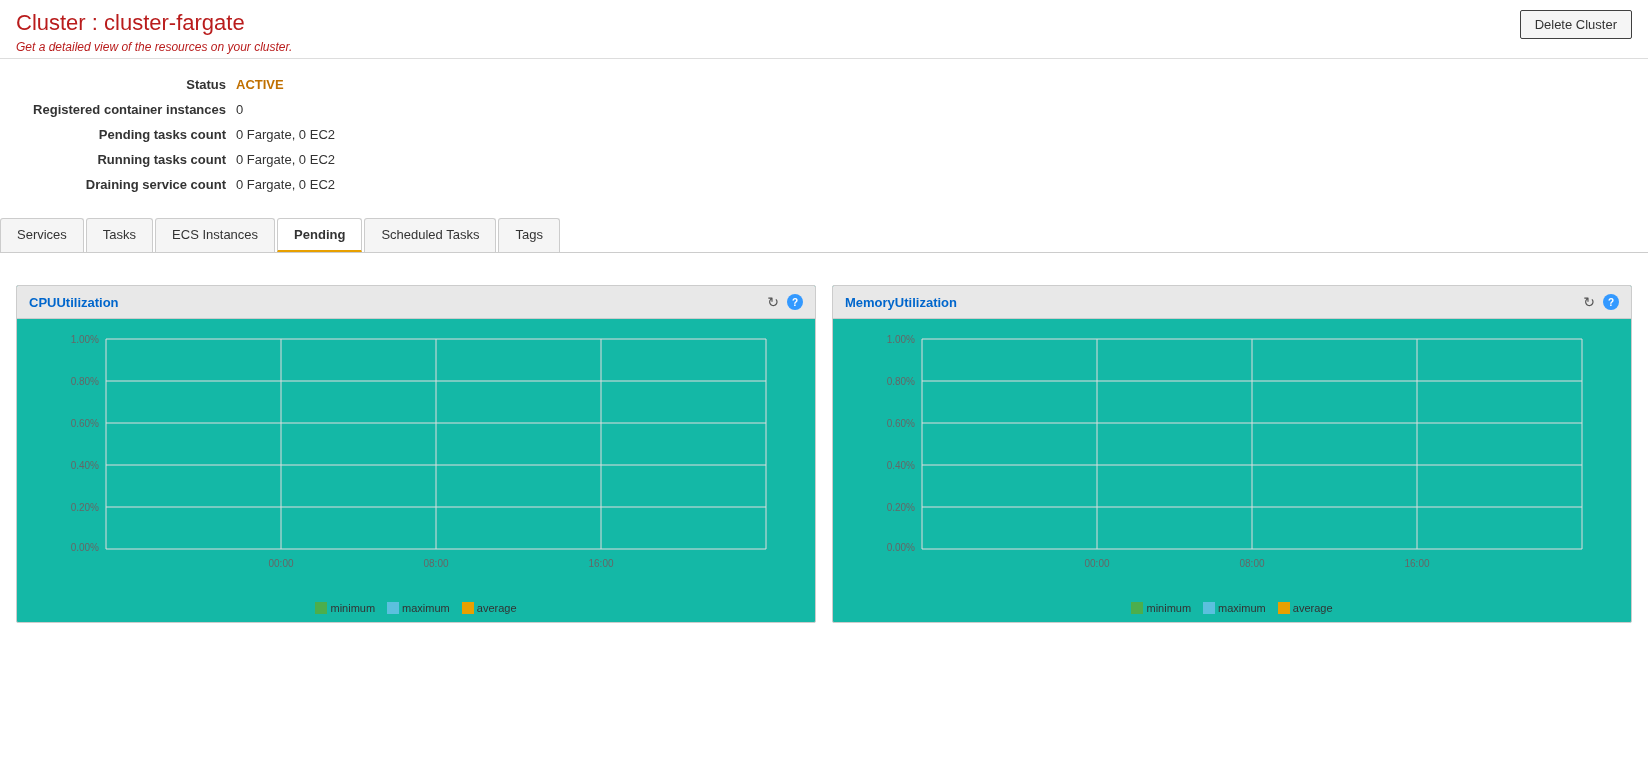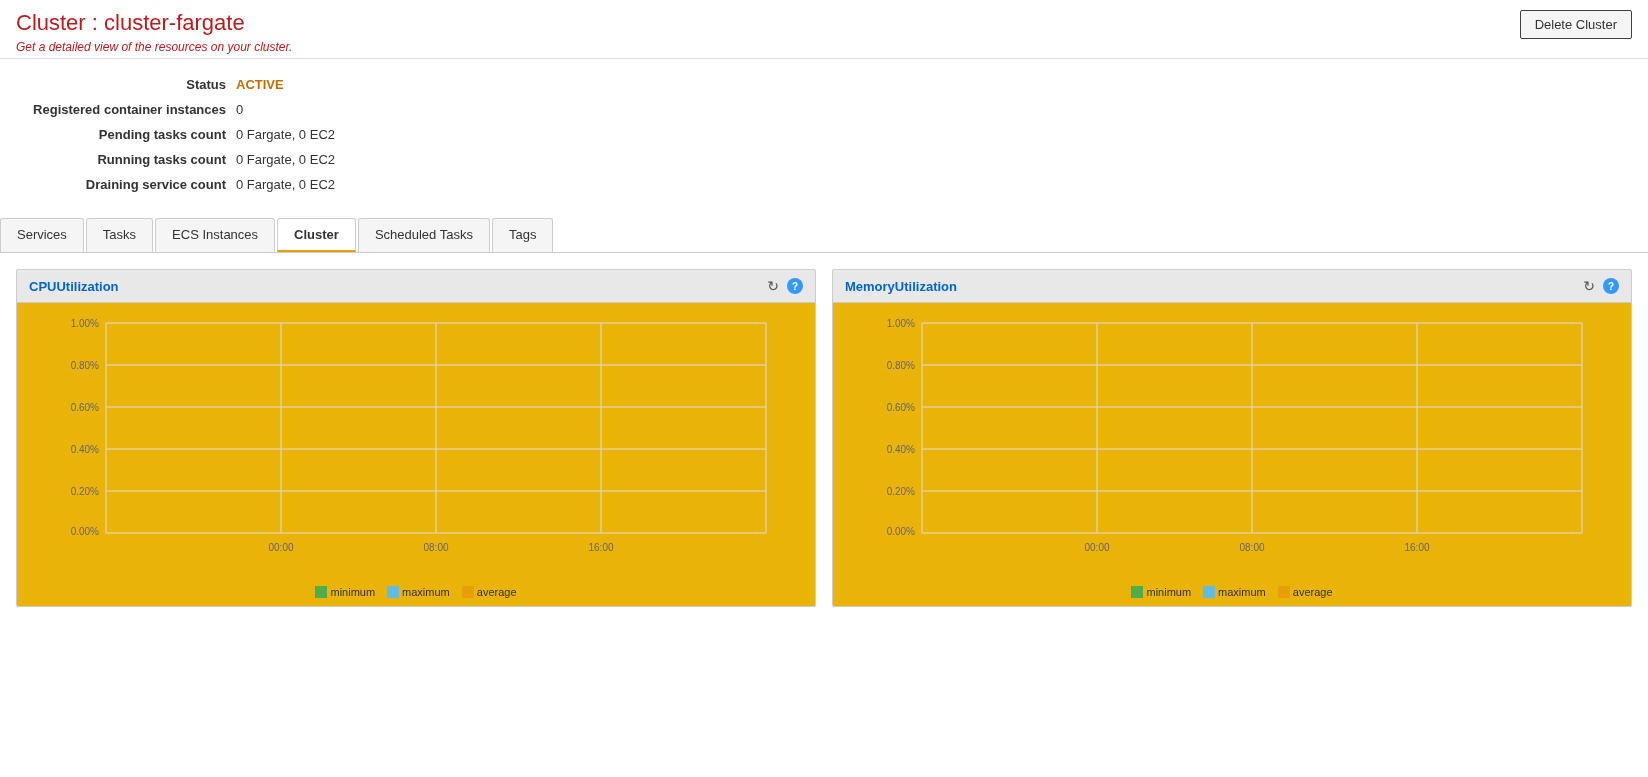--- a/index.html
+++ b/index.html
@@ -17,21 +17,21 @@
     .status-active { color: #c07000; font-weight: bold; }
 
     .tabs-bar { display: flex; border-bottom: 1px solid #ccc; padding: 0 0 0 0; margin: 0 0 0 0; }
     .tab { padding: 8px 16px; border: 1px solid #ccc; border-bottom: none; background: #f5f5f5; cursor: pointer; font-size: 13px; color: #333; margin-right: 2px; border-radius: 3px 3px 0 0; }
     .tab:first-child { margin-left: 0; }
     .tab.active { background: #fff; border-bottom: 2px solid #e8a000; font-weight: bold; }
 
     .content-area { padding: 16px; background: #fff; }
 
     .charts-container { display: flex; gap: 16px; }
-    .chart-box { flex: 1; border: 1px solid #ccc; background: #eab308; border-radius: 2px; overflow: hidden; }
+    .chart-box { flex: 1; border: 1px solid #ccc; background: #14b8a6; border-radius: 2px; overflow: hidden; margin-top: 16px; }
     .chart-header { display: flex; justify-content: space-between; align-items: center; padding: 8px 12px; background: #e8e8e8; border-bottom: 1px solid #ccc; }
     .chart-title { color: #0066cc; font-size: 13px; font-weight: bold; }
     .chart-icons { display: flex; gap: 6px; align-items: center; }
     .chart-icon { width: 16px; height: 16px; cursor: pointer; display: flex; align-items: center; justify-content: center; font-size: 14px; color: #555; }
     .chart-icon.help { width: 16px; height: 16px; border-radius: 50%; background: #3399ff; color: white; font-size: 10px; font-weight: bold; display: flex; align-items: center; justify-content: center; }
 
     .chart-body { padding: 4px 0 0 0; }
 
     svg.chart { width: 100%; height: 270px; }
     .y-axis-label { font-size: 10px; fill: #666; }
@@ -71,21 +71,21 @@
   <div class="info-row">
     <div class="info-label">Draining service count</div>
     <div class="info-value">0 Fargate, 0 EC2</div>
   </div>
 </div>
 
 <div class="tabs-bar">
   <div class="tab">Services</div>
   <div class="tab">Tasks</div>
   <div class="tab">ECS Instances</div>
-  <div class="tab active">Cluster</div>
+  <div class="tab active">Pending</div>
   <div class="tab">Scheduled Tasks</div>
   <div class="tab">Tags</div>
 </div>
 
 <div class="content-area">
   <div class="charts-container">
 
     <div class="chart-box">
       <div class="chart-header">
         <span class="chart-title">CPUUtilization</span>

